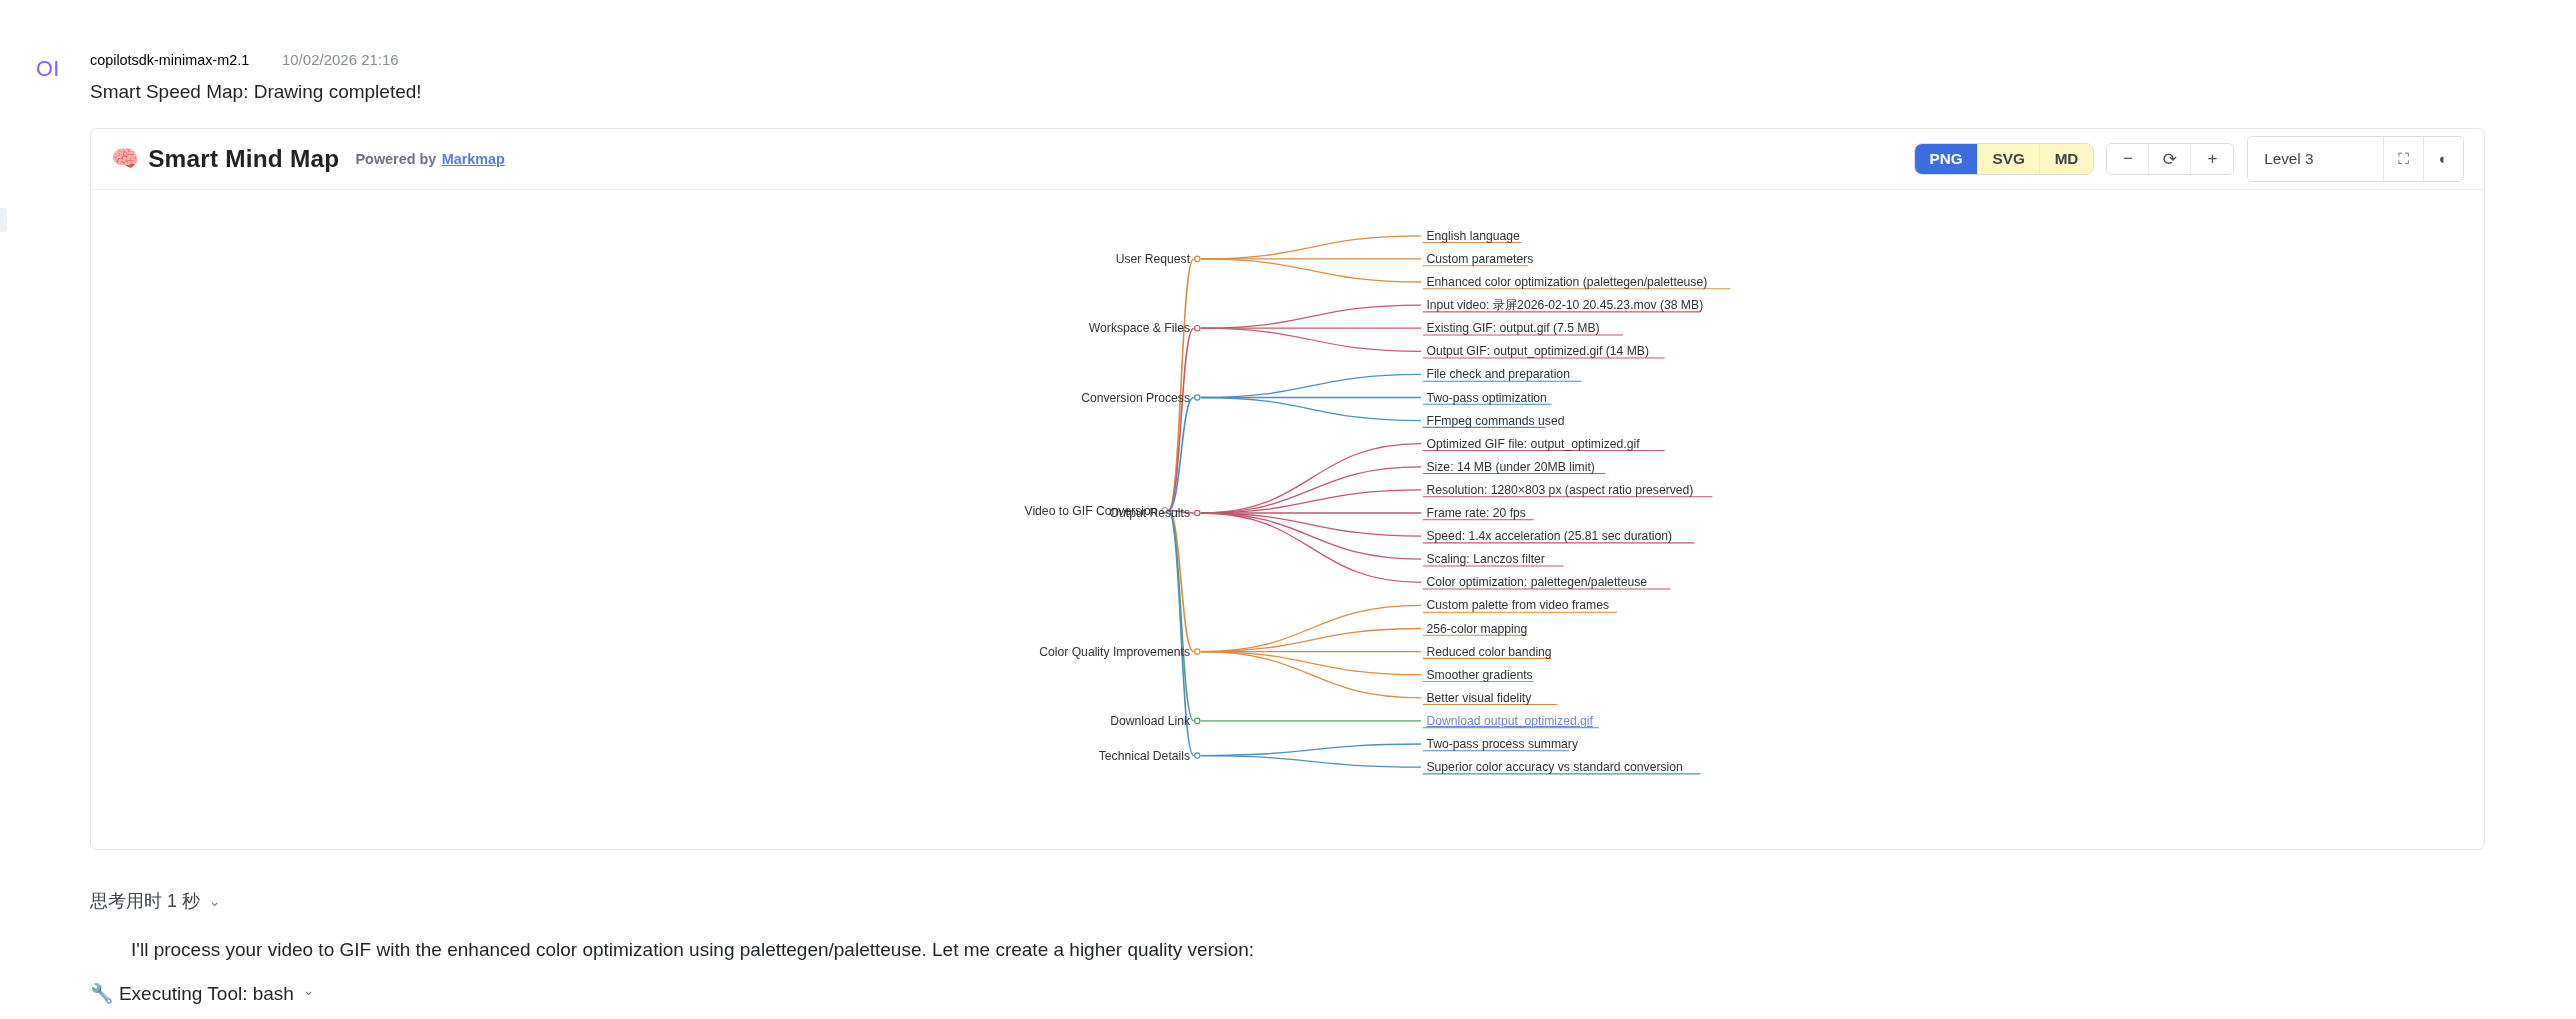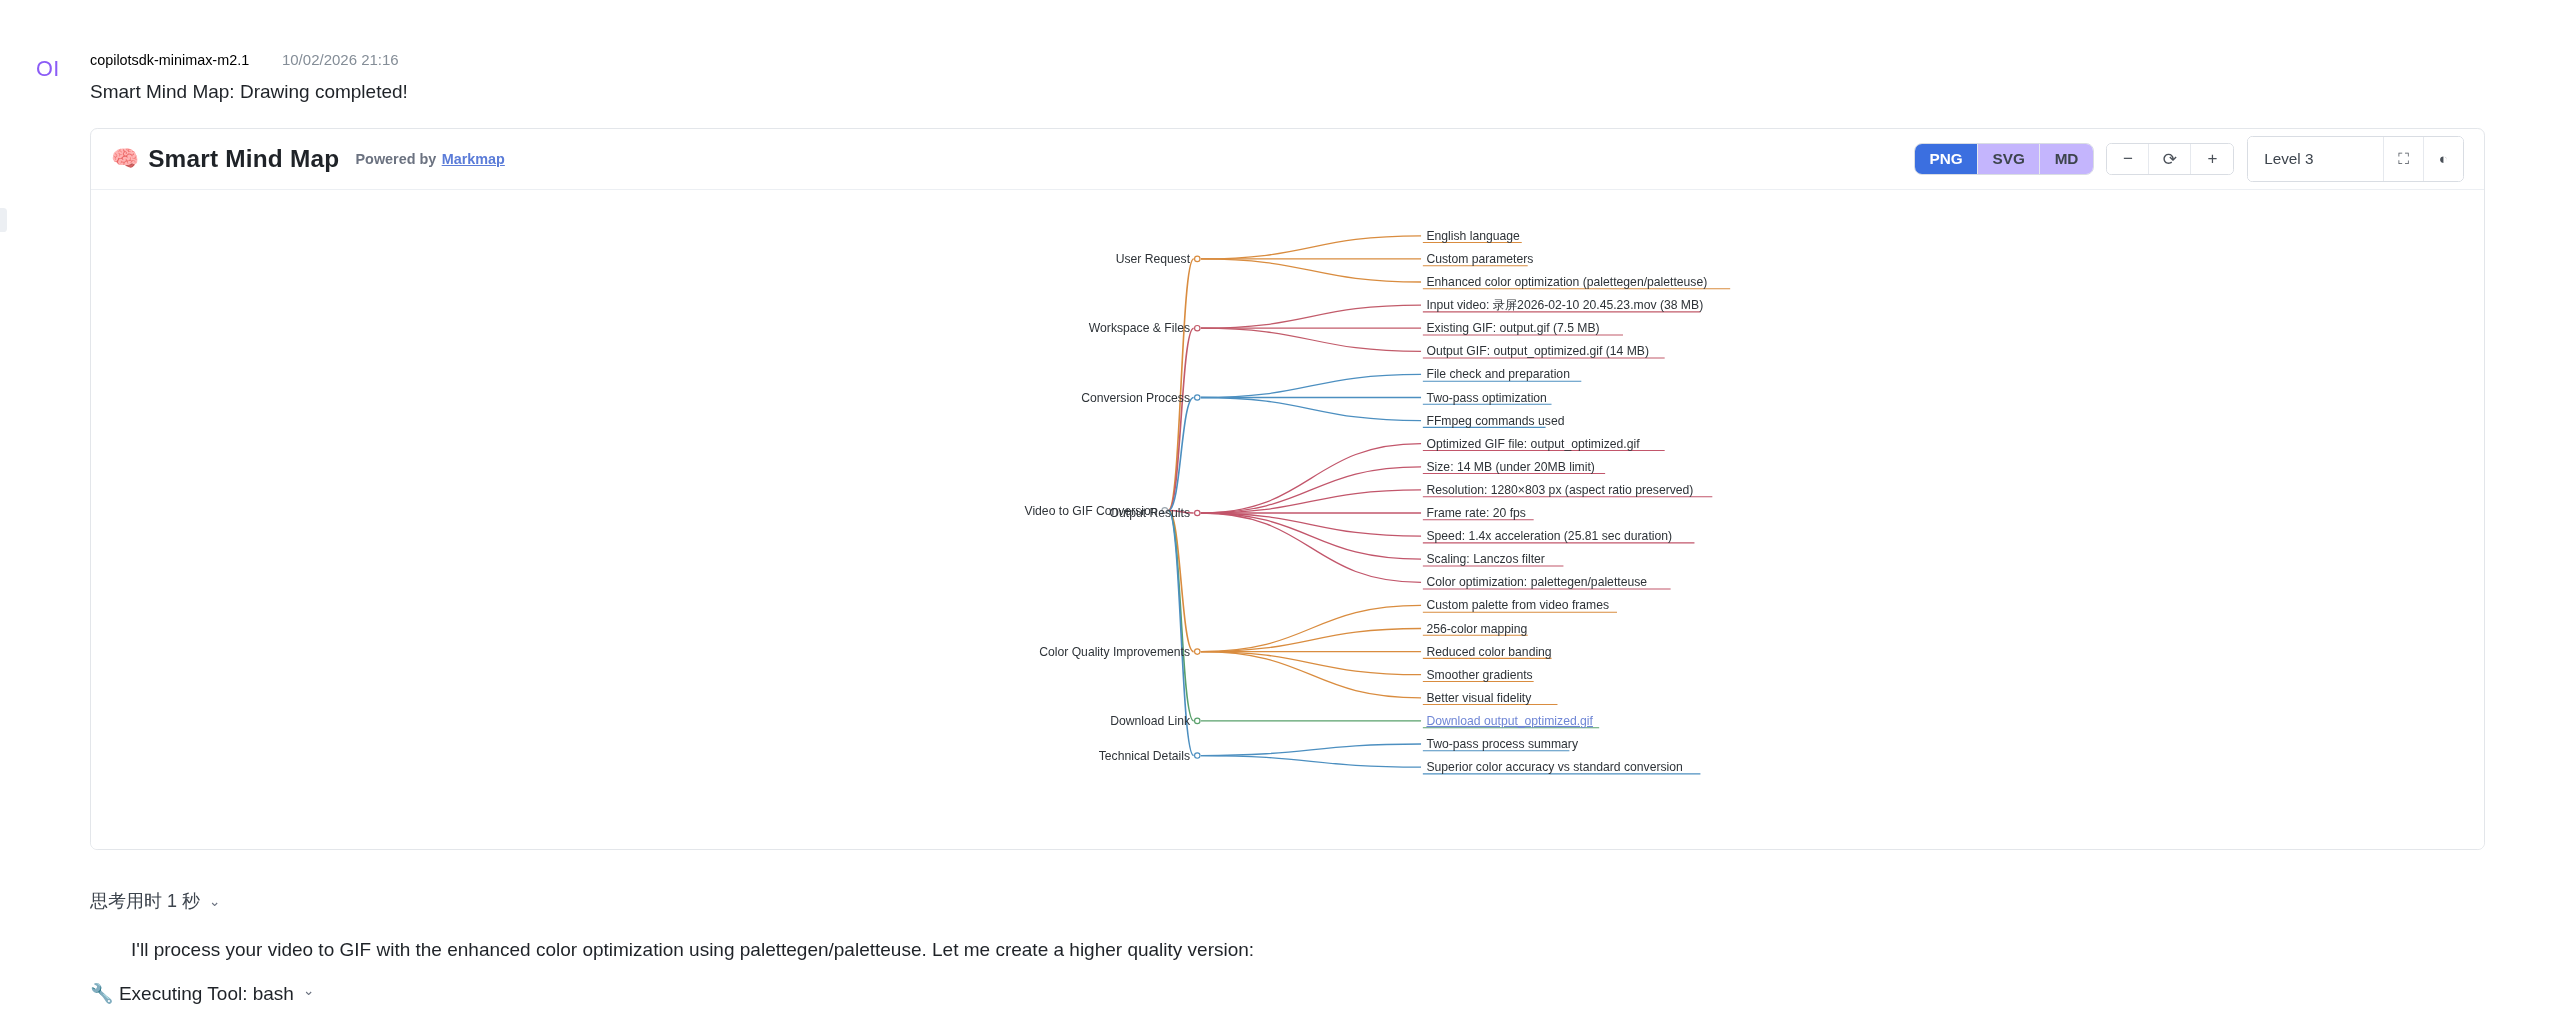--- a/index.html
+++ b/index.html
@@ -71,21 +71,21 @@
   }
   .seg {
     display: flex; align-items: center;
     border: 0.9px solid #d9dde3; border-radius: 8px; overflow: hidden;
     height: 32.5px;
     margin-left: 38px;
   }
   .seg .seg-btn {
     padding: 0 14.4px; height: 100%;
     display: flex; align-items: center; justify-content: center;
-    font-size: 15.3px; color: #3d444d; background: #c4b5fd;
+    font-size: 15.3px; color: #3d444d; background: #fef9c3;
     border-right: 0.9px solid #e6e9ee;
     font-weight: 600;
     cursor: pointer;
   }
   .seg .seg-btn:last-child { border-right: none; }
   .seg .seg-btn.active { background: #3b6fe0; color: #fff; }
 
   .zoomgrp {
     display: flex; align-items: center;
     border: 0.9px solid #d9dde3; border-radius: 5.4px; overflow: hidden;
@@ -144,21 +144,21 @@
 
   <div class="left-stub"></div>
 
   <div class="avatar">OI</div>
 
   <div class="msg-head">
     <span>copilotsdk-minimax-m2.1</span>
     <span class="msg-time">10/02/2026 21:16</span>
   </div>
 
-  <div class="msg-sub">Smart Mind Map: Drawing completed!</div>
+  <div class="msg-sub">Smart Speed Map: Drawing completed!</div>
 
   <div class="card">
     <div class="card-header">
       <div class="brand">
         <span class="brand-icon">🧠</span>
         <span class="brand-title">Smart Mind Map</span>
       </div>
       <div class="powered">
         <span>Powered by</span>
         <a href="#">Markmap</a>

